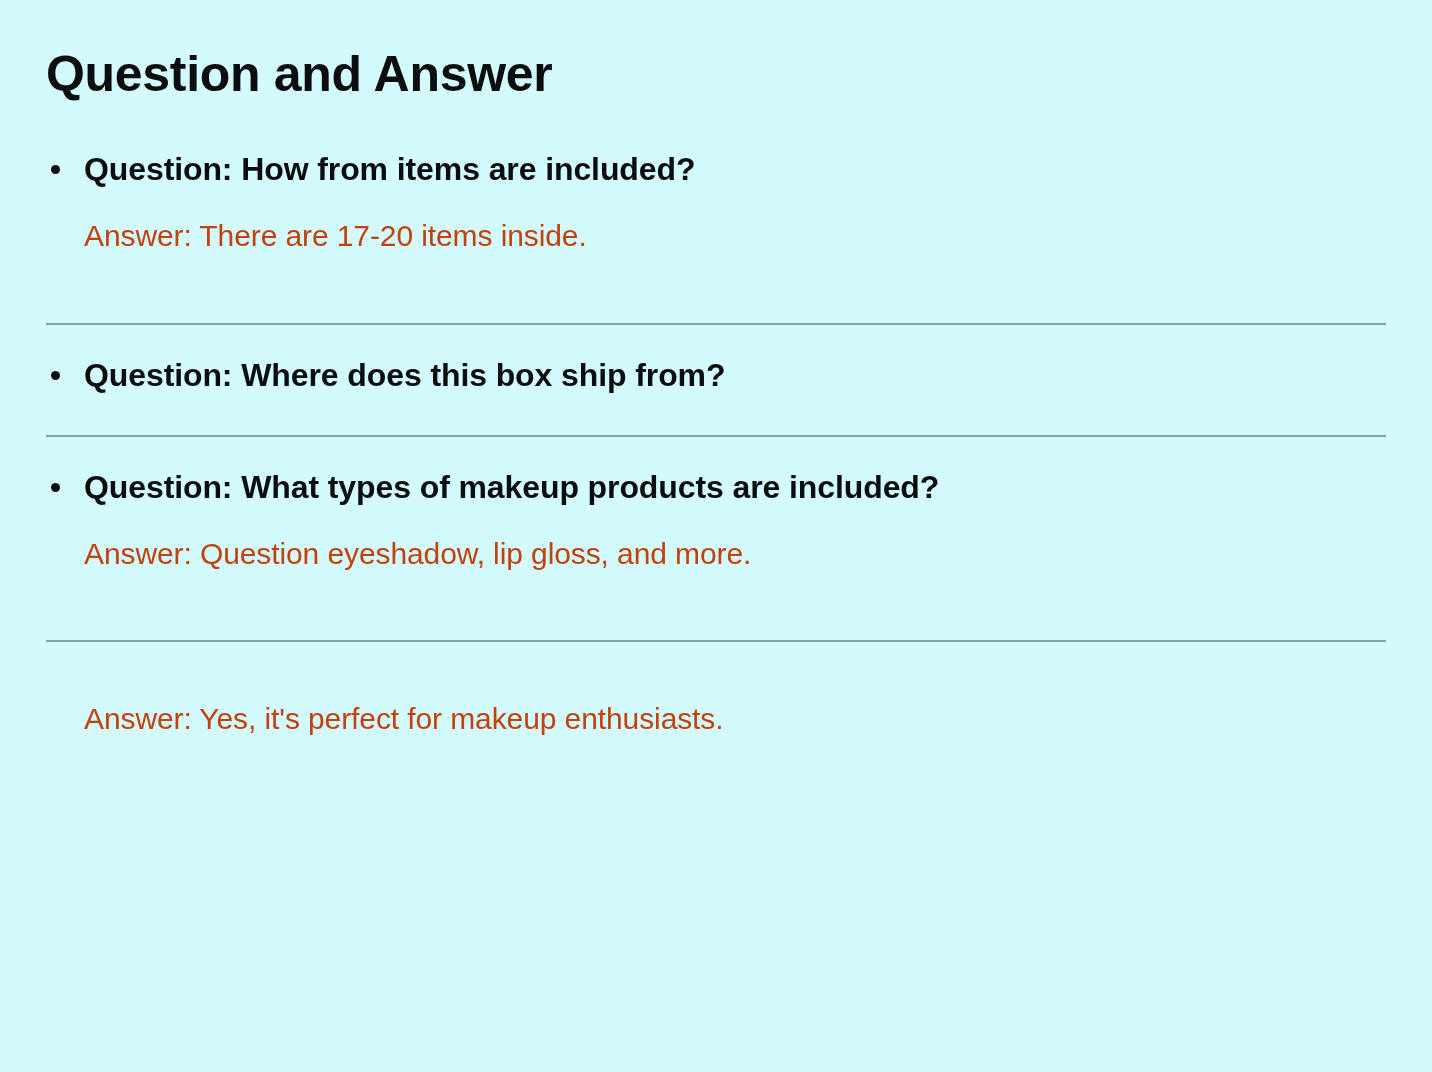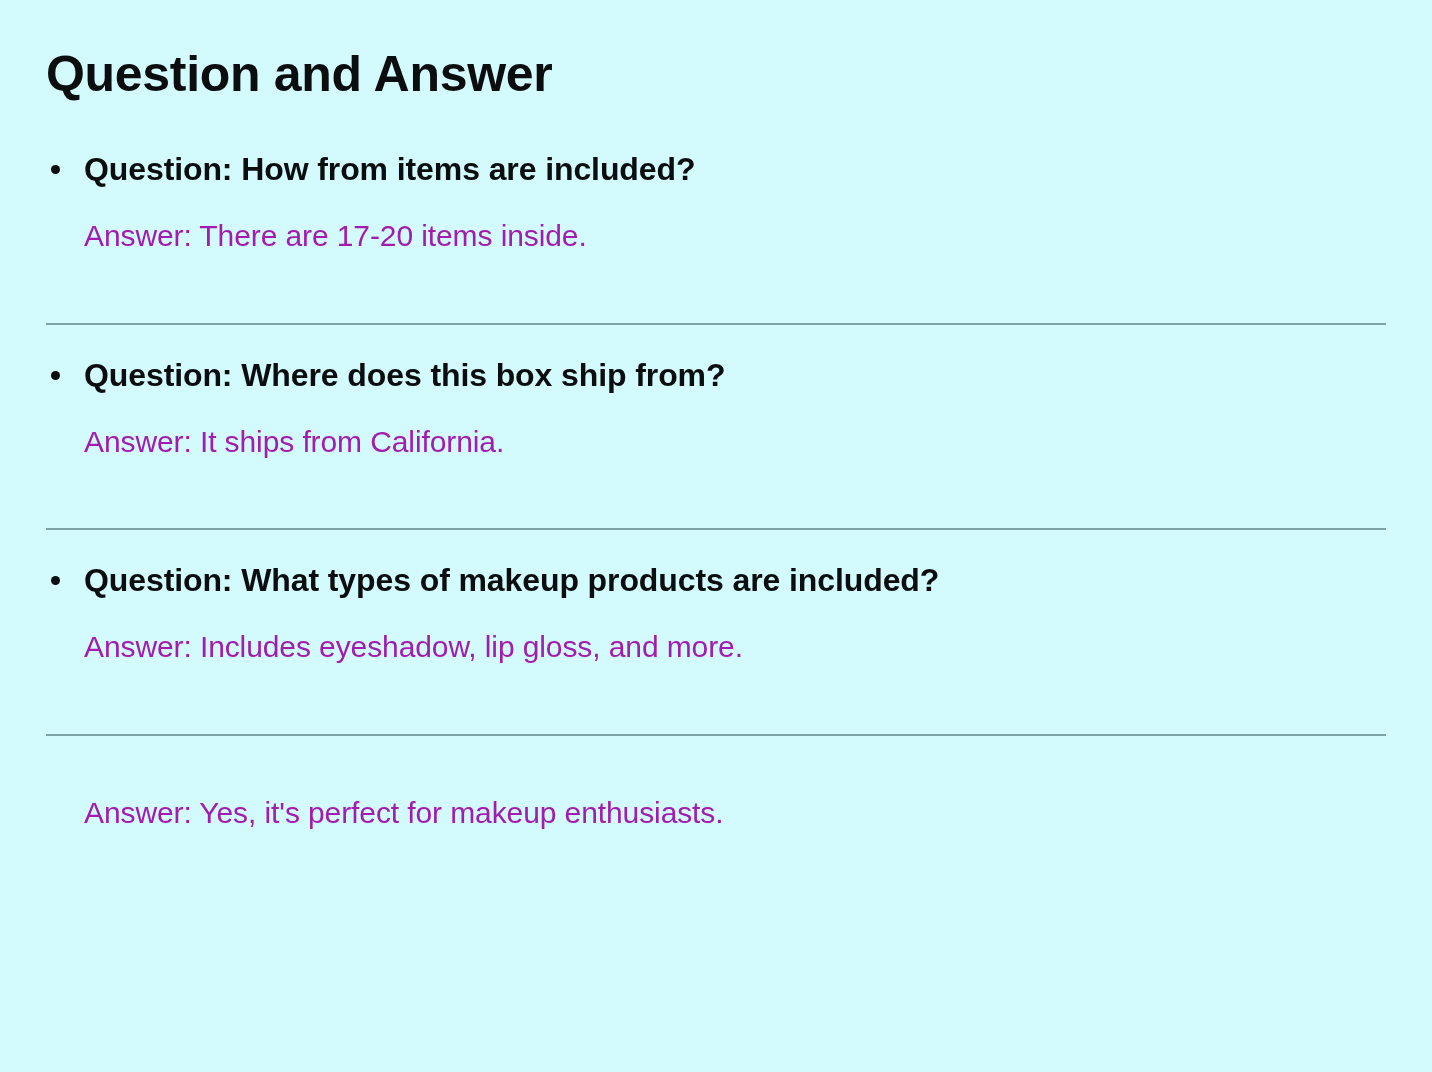--- a/index.html
+++ b/index.html
@@ -74,21 +74,21 @@
   }
 
   .qa-answer {
     margin: 0;
     padding-left: 38px;
     padding-top: 28px;
     padding-bottom: 28px;
     font-size: 30px;
     line-height: 1.25;
     font-weight: normal;
-    color: #a21caf;
+    color: #c2410c;
     letter-spacing: -0.1px;
   }
 </style>
 </head>
 <body>
 
 <div class="page">
 
   <h1 class="page-title">Question and Answer</h1>
 
@@ -100,29 +100,28 @@
         <span>Question: How from items are included?</span>
       </p>
       <p class="qa-answer">Answer: There are 17-20 items inside.</p>
     </li>
 
     <li class="qa-item">
       <p class="qa-question">
         <span class="bullet-icon"></span>
         <span>Question: Where does this box ship from?</span>
       </p>
-      <p class="qa-answer">Answer: It ships from California.</p>
     </li>
 
     <li class="qa-item">
       <p class="qa-question">
         <span class="bullet-icon"></span>
         <span>Question: What types of makeup products are included?</span>
       </p>
-      <p class="qa-answer">Answer: Includes eyeshadow, lip gloss, and more.</p>
+      <p class="qa-answer">Answer: Question eyeshadow, lip gloss, and more.</p>
     </li>
 
     <li class="qa-item">
       <p class="qa-answer">Answer: Yes, it's perfect for makeup enthusiasts.</p>
     </li>
 
   </ul>
 </div>
 
 </body></html>

